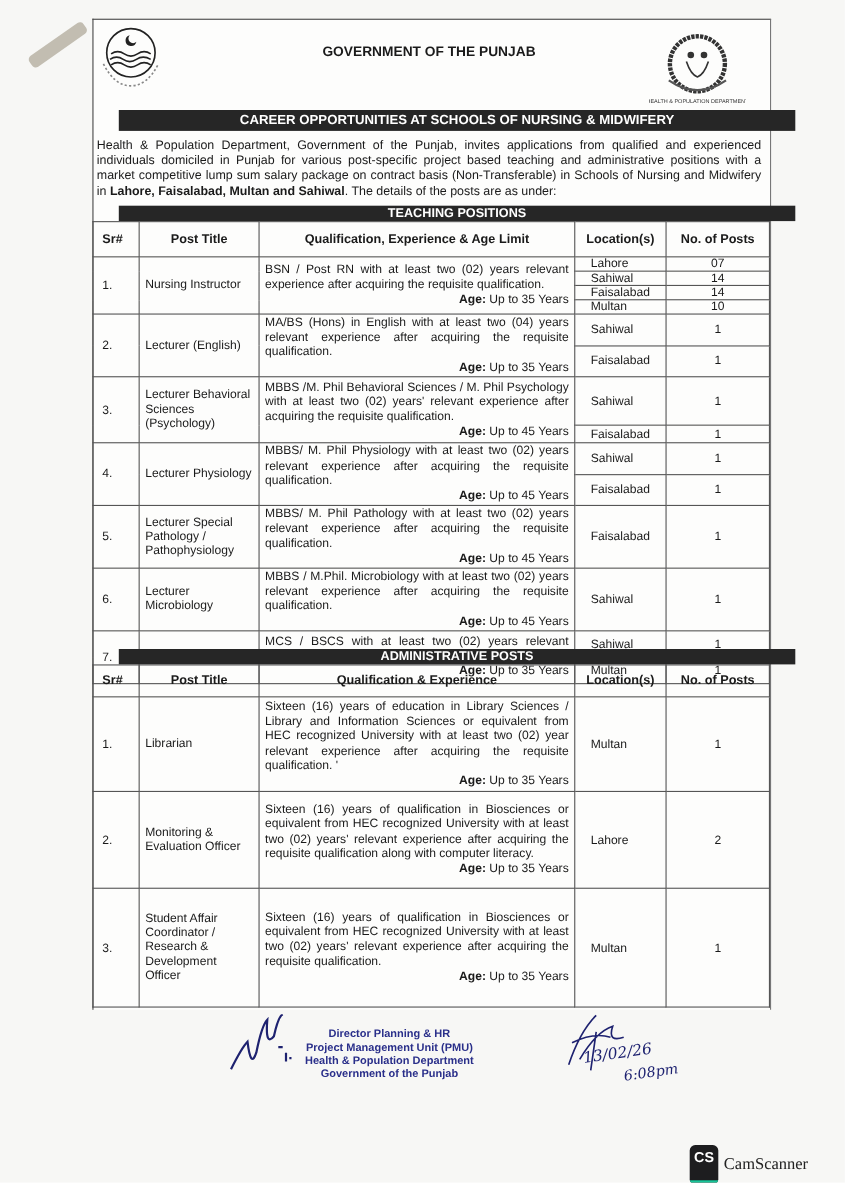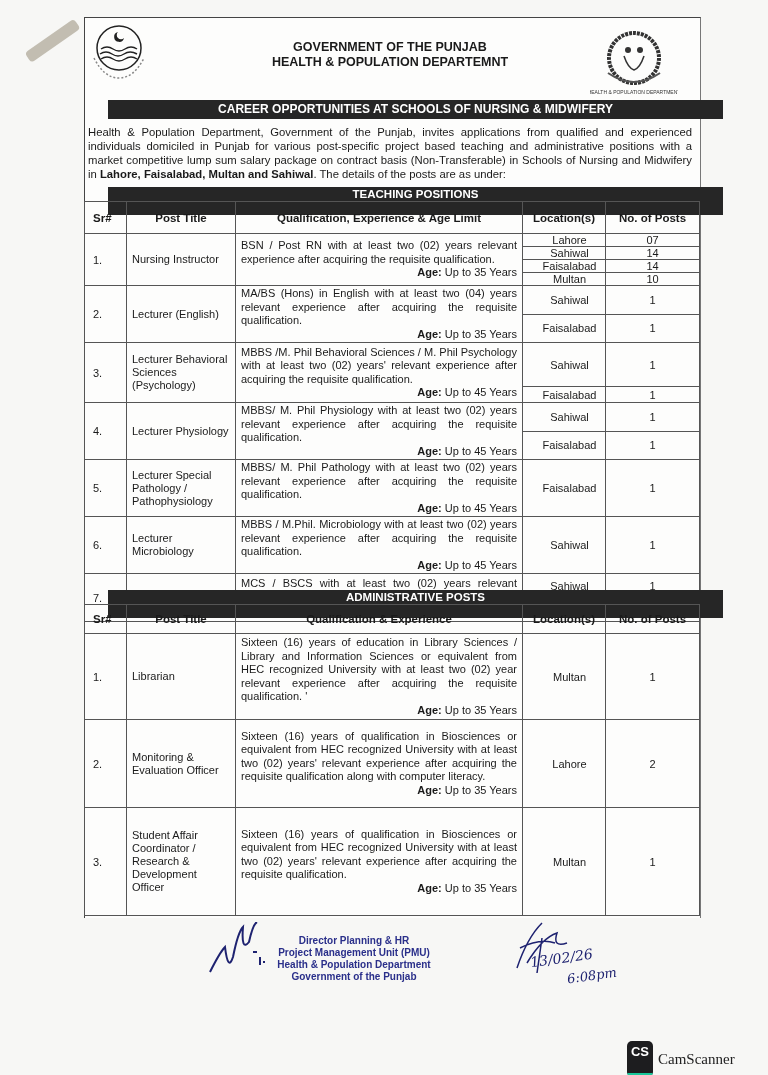--- a/index.html
+++ b/index.html
@@ -8,28 +8,28 @@
   .page { position:absolute; left:84px; top:17px; width:615px; height:900px; background:#fdfdfc;
           border-left:1px solid #444; border-top:1px solid #444; border-right:1px solid #777; }
   .stick { position:absolute; left:28px; top:52px; width:60px; height:12px; background:#b8b3a5;
            transform:rotate(-35deg); transform-origin:left center; border-radius:4px; opacity:0.85; }
   .logo-left { position:absolute; left:88px; top:22px; width:62px; height:58px; }
   .logo-right { position:absolute; left:590px; top:28px; width:88px; height:70px; }
   .hdr { position:absolute; left:200px; top:40px; width:380px; text-align:center; font-weight:bold; font-size:12.5px; line-height:15px; }
   .band { position:absolute; left:84px; width:615px; background:#262626; color:#fff; font-weight:bold; text-align:center;margin-left:24px; }
   .band.main { top:100px; height:19px; font-size:12px; line-height:19px; }
   .intro { position:absolute; left:88px; top:125px; width:604px; font-size:11.3px; line-height:14px; text-align:justify; }
-  .band.sub { height:28px; font-size:11.5px; line-height:14px; }
+  .band.sub { height:14px; font-size:11.5px; line-height:14px; }
   table { position:absolute; left:84px; width:616px; border-collapse:collapse; font-size:11px; }
   td, th { border:1px solid #555; padding:0 3px; vertical-align:middle; }
   th { font-weight:bold; font-size:11.5px; text-align:center;margin-left:46px; }
   td.sr { width:30px; text-align:left; padding-left:8px; }
   td.title { width:100px; padding-left:5px; line-height:13px; }
   td.qual { width:276px; text-align:justify; line-height:13.5px; padding:1px 5px; }
-  td.loc { width:65px; text-align:center; line-height:12px;padding-left:14px; }
+  td.loc { width:65px; text-align:left; line-height:12px;padding-left:14px; }
   td.num { text-align:center; line-height:12px; }
   .age { text-align:right; display:block; }
   .age b { font-weight:bold; }
   .sig-left { position:absolute; left:205px; top:922px; width:65px; height:60px; }
   .sig-text { position:absolute; left:274px; top:935px; width:160px; text-align:center; color:#2a2f8a;
               font-weight:bold; font-size:10px; line-height:12px; }
   .sig-right { position:absolute; left:512px; top:918px; width:130px; height:70px; }
   .cs { position:absolute; left:627px; top:1041px; display:flex; align-items:center; }
   .cs-badge { width:26px; height:36px; background:#1d1d1f; border-radius:5px; color:#fff; font-weight:bold;
               font-size:13px; line-height:22px; text-align:center; position:relative; overflow:hidden; }
@@ -46,21 +46,20 @@
   <circle cx="31" cy="26" r="22" fill="none" stroke="#222" stroke-width="1.5"></circle>
   <path d="M30 10 a5 5 0 1 0 6 6 a4 4 0 1 1 -6 -6z" fill="#222"></path>
   <path d="M13 27 q6 -4 12 0 t12 0 t12 0" fill="none" stroke="#222" stroke-width="1.5"></path>
   <path d="M12 32 q6 -4 12 0 t12 0 t13 0" fill="none" stroke="#222" stroke-width="1.5"></path>
   <path d="M13 37 q6 -4 12 0 t12 0 t12 0" fill="none" stroke="#222" stroke-width="1.5"></path>
   <path d="M6 36 q10 20 25 20 q15 0 25 -20" fill="none" stroke="#888" stroke-width="1.5" stroke-dasharray="2 2"></path>
 </svg>
 
 <div class="hdr">
   <div>GOVERNMENT OF THE PUNJAB</div>
-  <div>HEALTH &amp; POPULATION DEPARTEMNT</div>
 </div>
 
 <svg class="logo-right" viewBox="0 0 88 70">
   <circle cx="44" cy="30" r="25" fill="none" stroke="#333" stroke-width="4" stroke-dasharray="3 1"></circle>
   <circle cx="38" cy="22" r="3" fill="#333"></circle>
     <circle cx="50" cy="22" r="3" fill="#333"></circle>
   <path d="M34 28 q4 12 10 14 q6 -2 10 -14" fill="none" stroke="#333" stroke-width="1.5"></path>
   <path d="M18 45 q26 18 52 0" fill="none" stroke="#555" stroke-width="2"></path>
   <text x="44" y="66" font-size="5" text-anchor="middle" fill="#333" font-family="Liberation Sans, sans-serif">HEALTH &amp; POPULATION DEPARTMENT</text>
 </svg>

